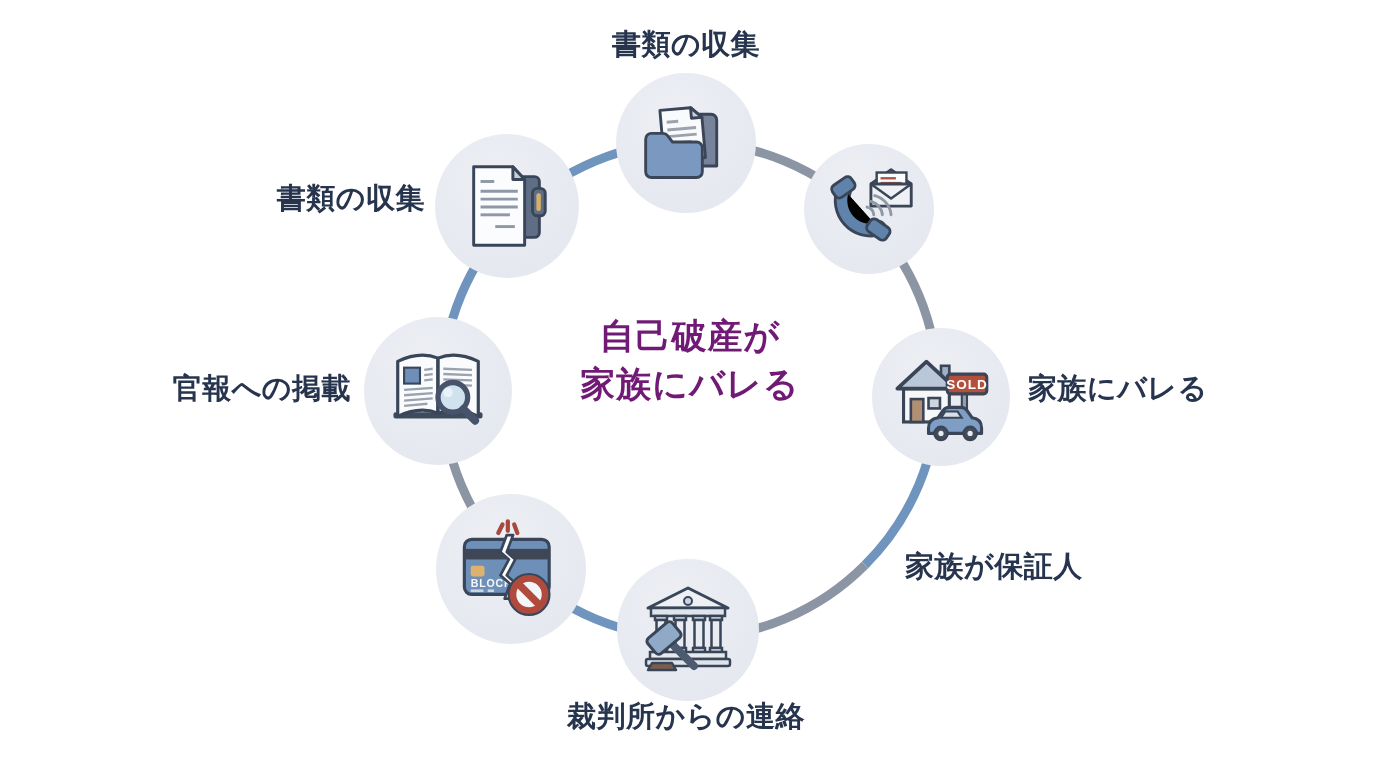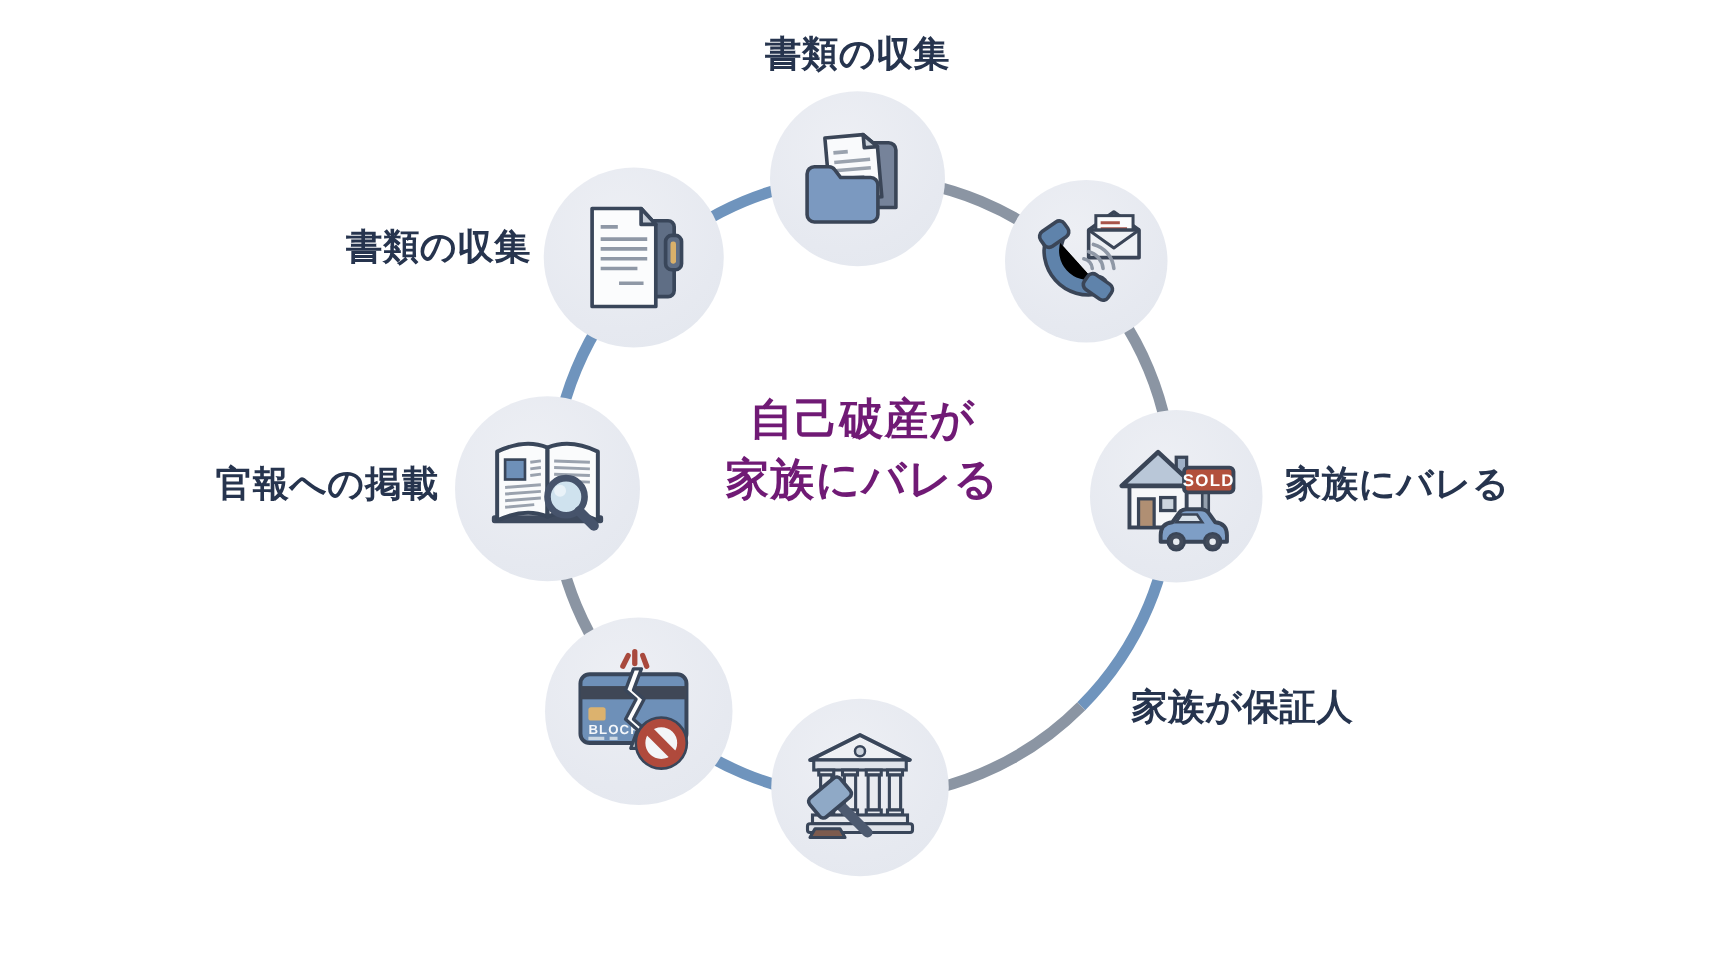--- a/index.html
+++ b/index.html
@@ -240,20 +240,21 @@
         <line x1="23" y1="51" x2="61" y2="51"></line>
         <line x1="23" y1="59" x2="53" y2="59"></line>
         <line x1="38" y1="71" x2="58" y2="71"></line>
       </g>
     </svg>
   </div>
 
   <div class="label label-top">書類の収集</div>
   <div class="label label-right">家族にバレる</div>
   <div class="label label-bottom-right">家族が保証人</div>
+  <div class="label label-bottom">裁判所からの連絡</div>
   <div class="label label-left">官報への掲載</div>
   <div class="label label-top-left">書類の収集</div>
 
   <div class="center-title">
     <div>自己破産が</div>
     <div>家族にバレる</div>
   </div>
 
 </div>
 

